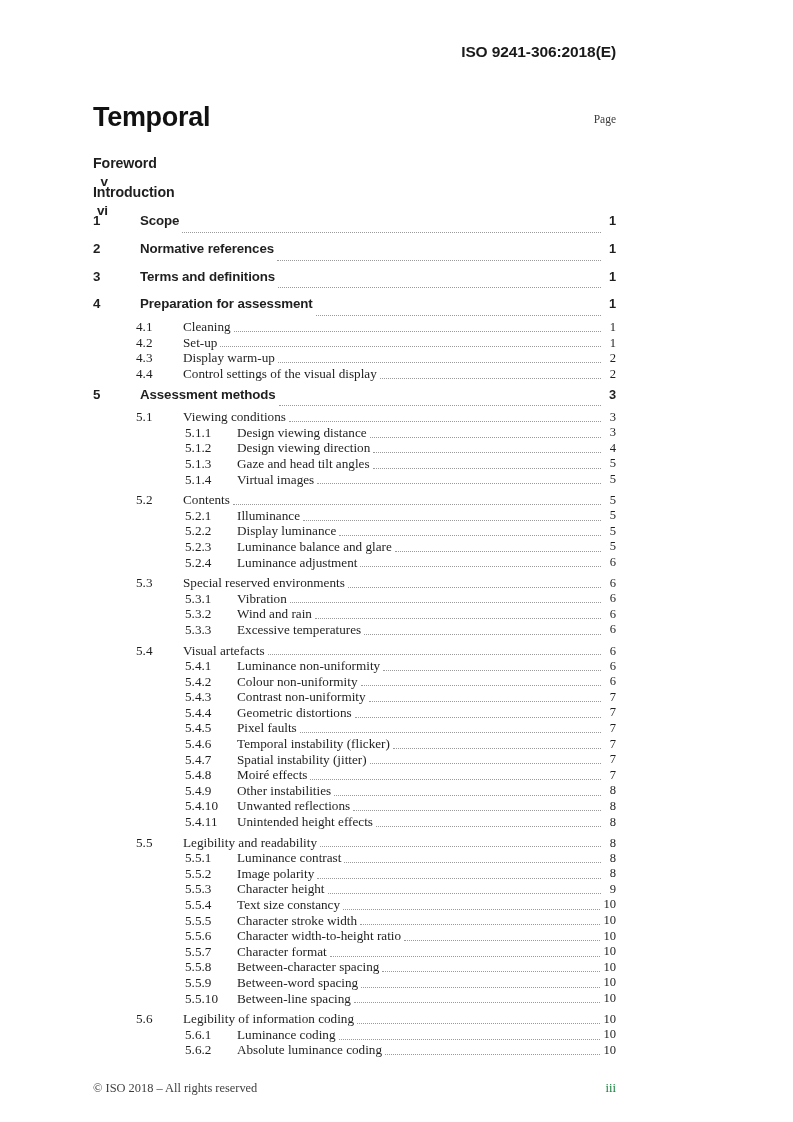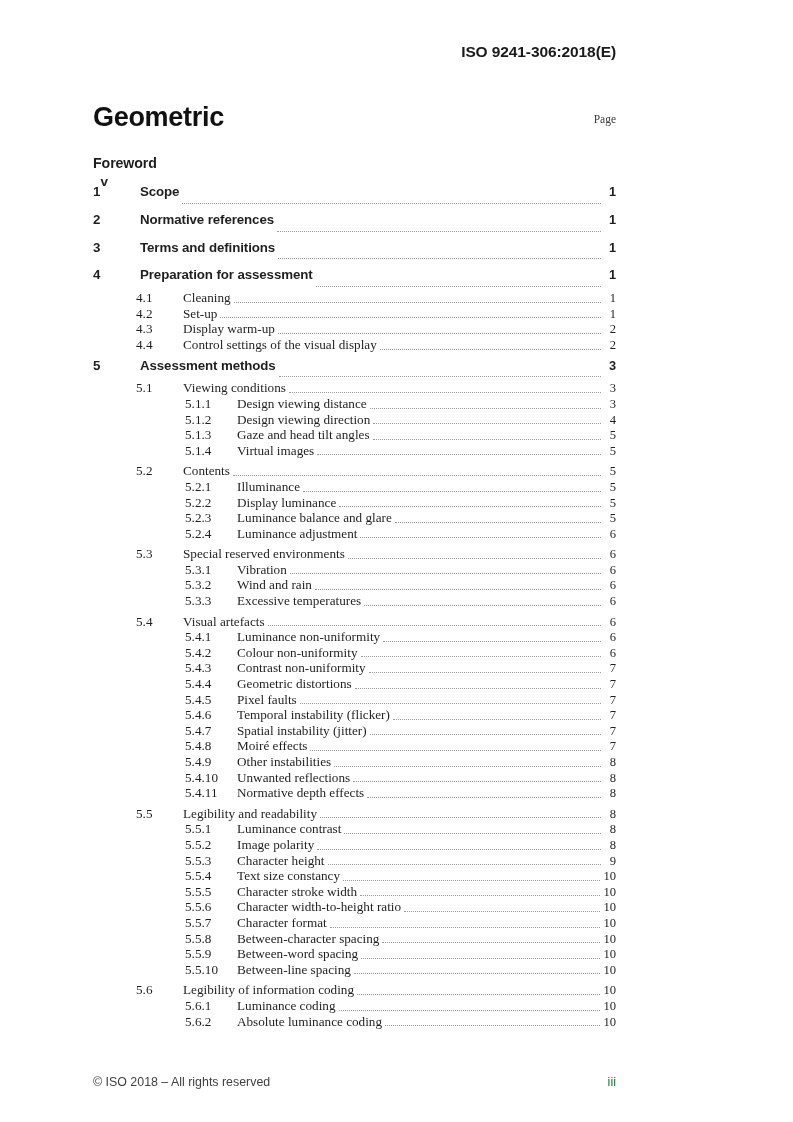--- a/index.html
+++ b/index.html
@@ -133,64 +133,71 @@
     font-size: 13.2px;
     height: 15.6px;
   }
   .lvl2 .toc-num { width: 47px; margin-left: 43px; }
   .lvl2 .toc-page { font-size: 12.6px; }
 
   
   .lvl3 {
     font-size: 13.2px;
     height: 15.6px;
+    align-items: center;
   }
   .lvl3 .toc-num { width: 52px; margin-left: 92px; }
   .lvl3 .toc-page { font-size: 12.6px; }
 
   
   .gap-top { margin-top: 5px; }
 
   
   .doc-footer {
     position: absolute;
-    bottom: 33px;
+    bottom: 26px;
     left: 93px;
     right: 45px;
     display: flex;
     align-items: baseline;
     justify-content: space-between;
-    font-family: Liberation Sans, sans-serif;
+    font-family: Liberation Serif, serif;
     font-size: 12.4px;
     color: #3f3f3f;
   }
   .footer-page {
     font-size: 12.6px;
     color: #15803d;
   }
 </style>
 </head>
 <body>
 
 <div class="page">
 
   <div class="doc-header">ISO 9241-306:2018(E)</div>
 
   <div class="contents-row">
-    <div class="contents-title">Geometric</div>
+    <div class="contents-title">Temporal</div>
     <div class="page-label">Page</div>
   </div>
 
   <div class="toc" id="toc-list">
       <div class="toc-entry lvl0">
         <span class="toc-num"></span>
         <span class="toc-label">Foreword</span>
         <span class="toc-dots"></span>
         <span class="toc-page">v</span>
       </div>
+      <div class="toc-entry lvl0 gap-top">
+        <span class="toc-num"></span>
+        <span class="toc-label">Introduction</span>
+        <span class="toc-dots"></span>
+        <span class="toc-page">vi</span>
+      </div>
       <div class="toc-entry lvl1 gap-top">
         <span class="toc-num">1</span>
         <span class="toc-label">Scope</span>
         <span class="toc-dots"></span>
         <span class="toc-page">1</span>
       </div>
       <div class="toc-entry lvl1 gap-top">
         <span class="toc-num">2</span>
         <span class="toc-label">Normative references</span>
         <span class="toc-dots"></span>
@@ -383,21 +390,21 @@
         <span class="toc-page">8</span>
       </div>
       <div class="toc-entry lvl3">
         <span class="toc-num">5.4.10</span>
         <span class="toc-label">Unwanted reflections</span>
         <span class="toc-dots"></span>
         <span class="toc-page">8</span>
       </div>
       <div class="toc-entry lvl3">
         <span class="toc-num">5.4.11</span>
-        <span class="toc-label">Normative depth effects</span>
+        <span class="toc-label">Unintended height effects</span>
         <span class="toc-dots"></span>
         <span class="toc-page">8</span>
       </div>
       <div class="toc-entry lvl2 gap-top">
         <span class="toc-num">5.5</span>
         <span class="toc-label">Legibility and readability</span>
         <span class="toc-dots"></span>
         <span class="toc-page">8</span>
       </div>
       <div class="toc-entry lvl3">

